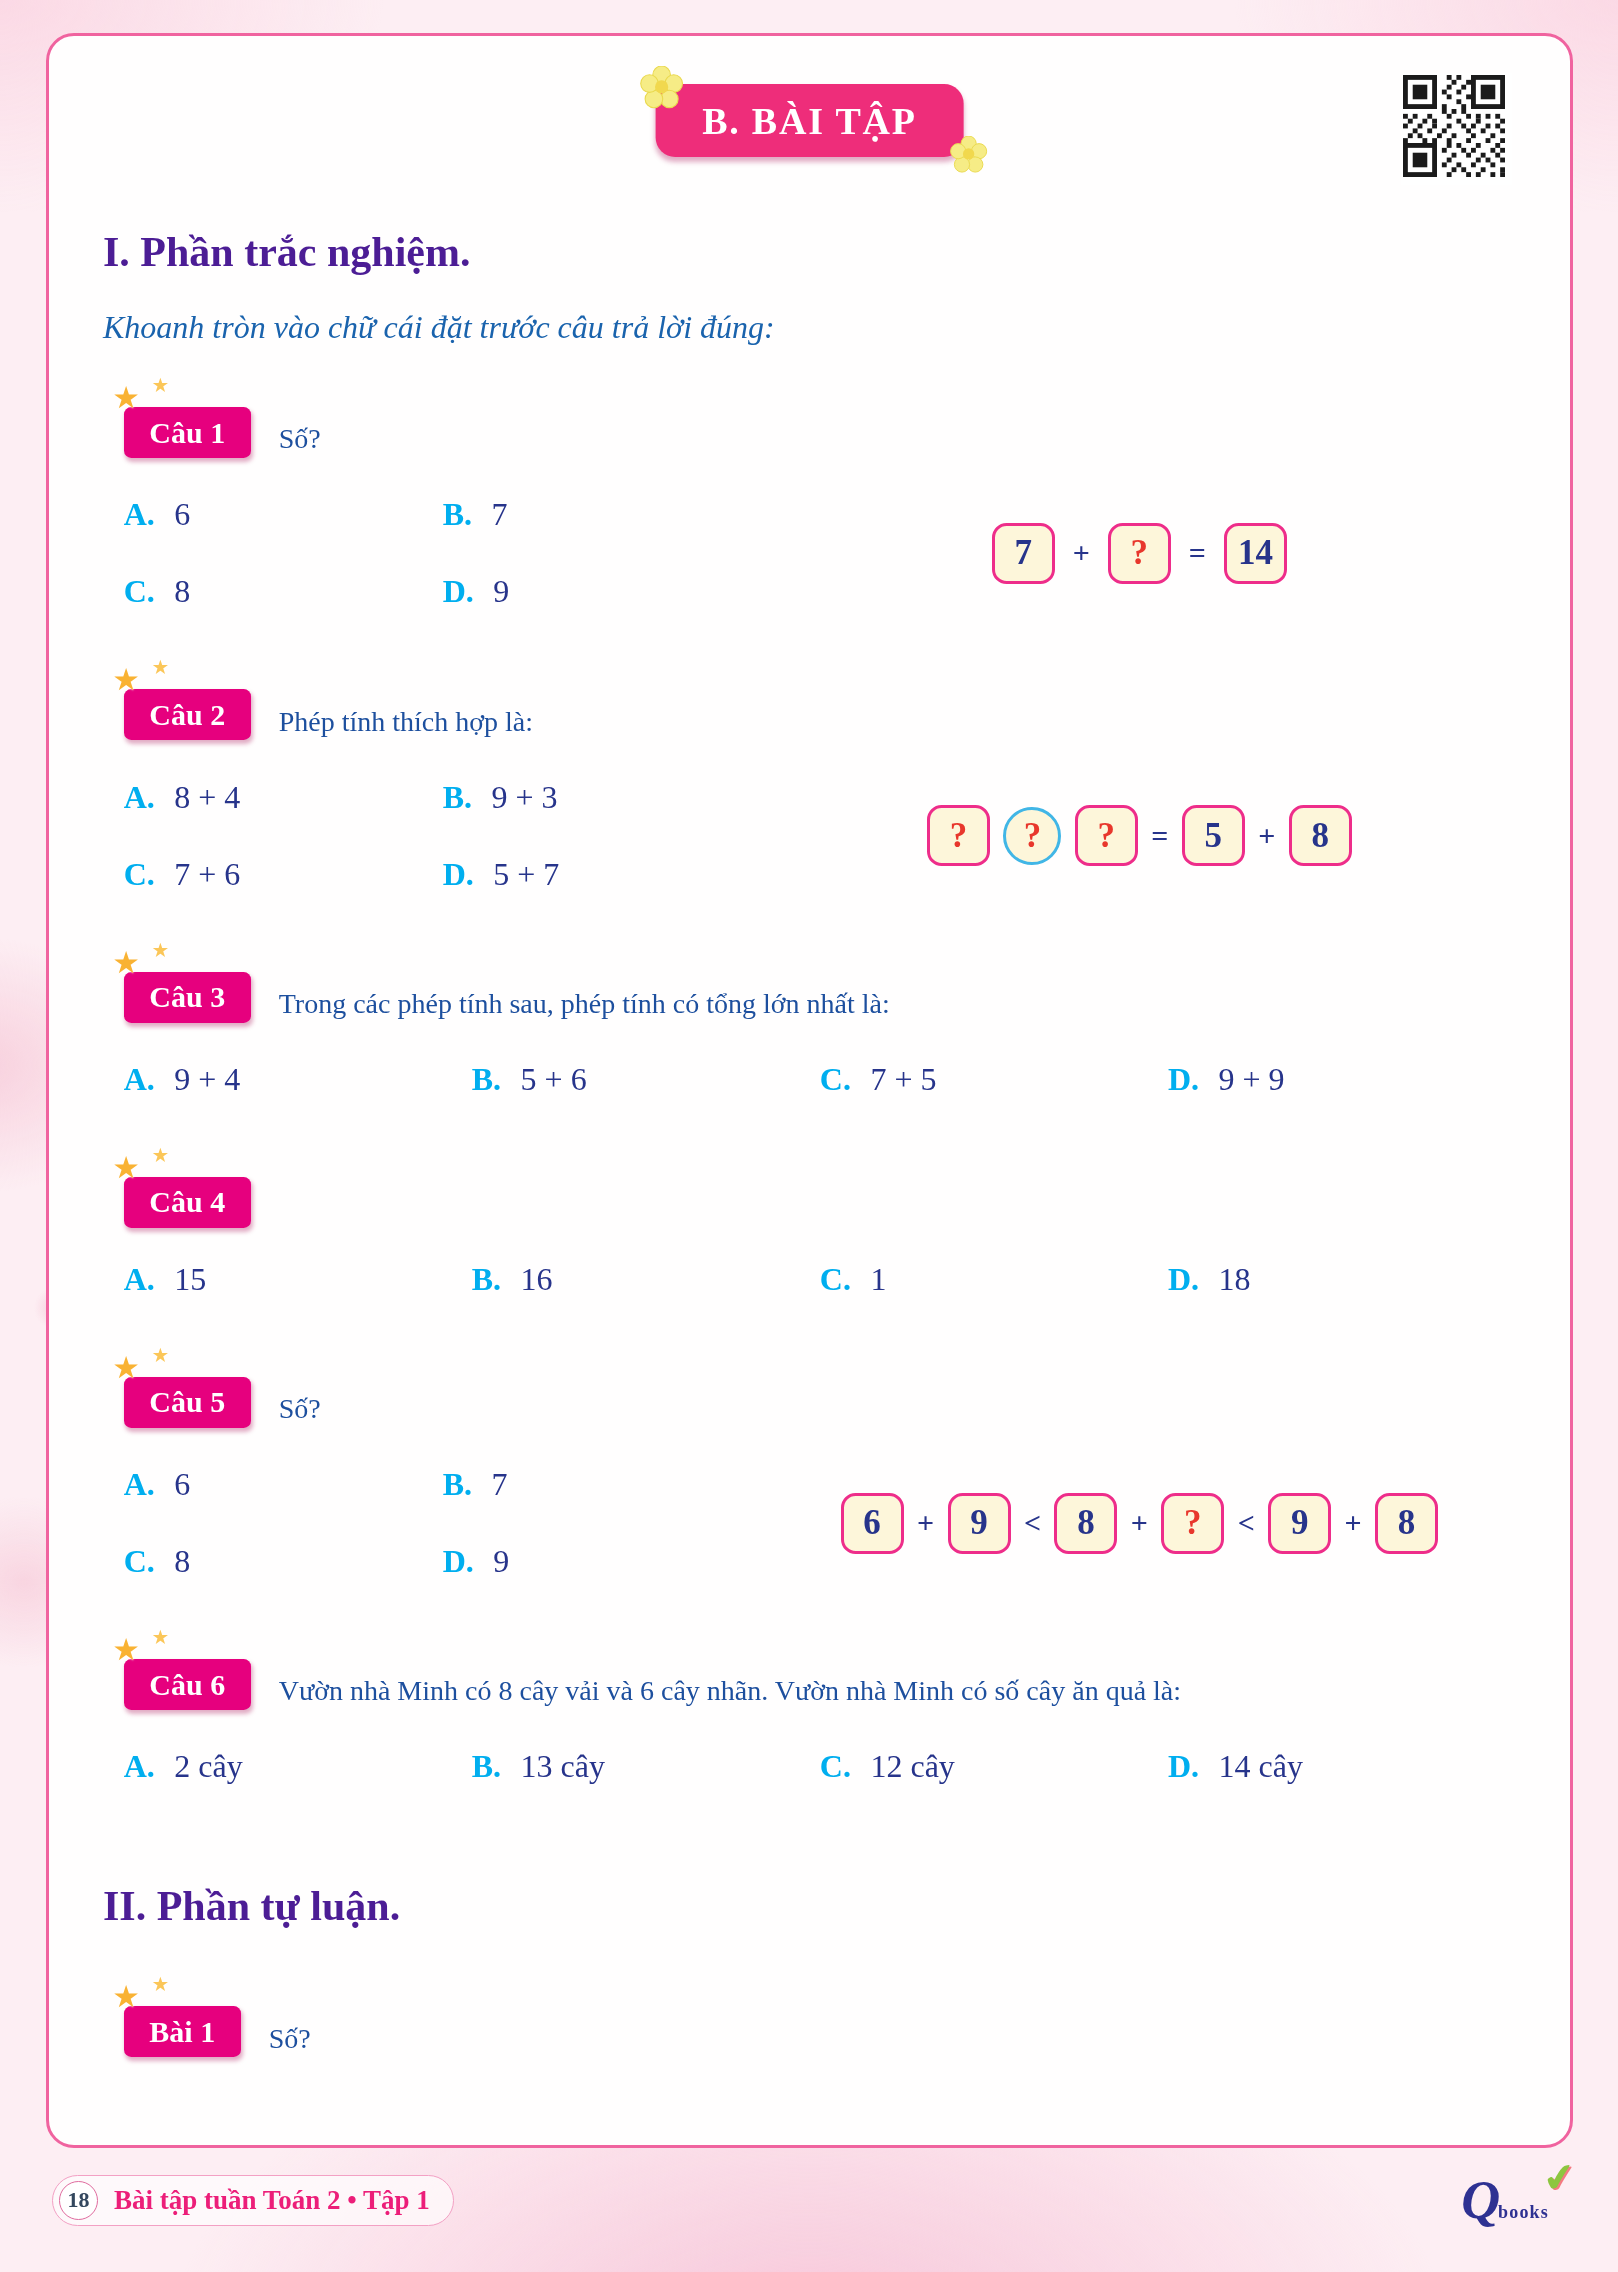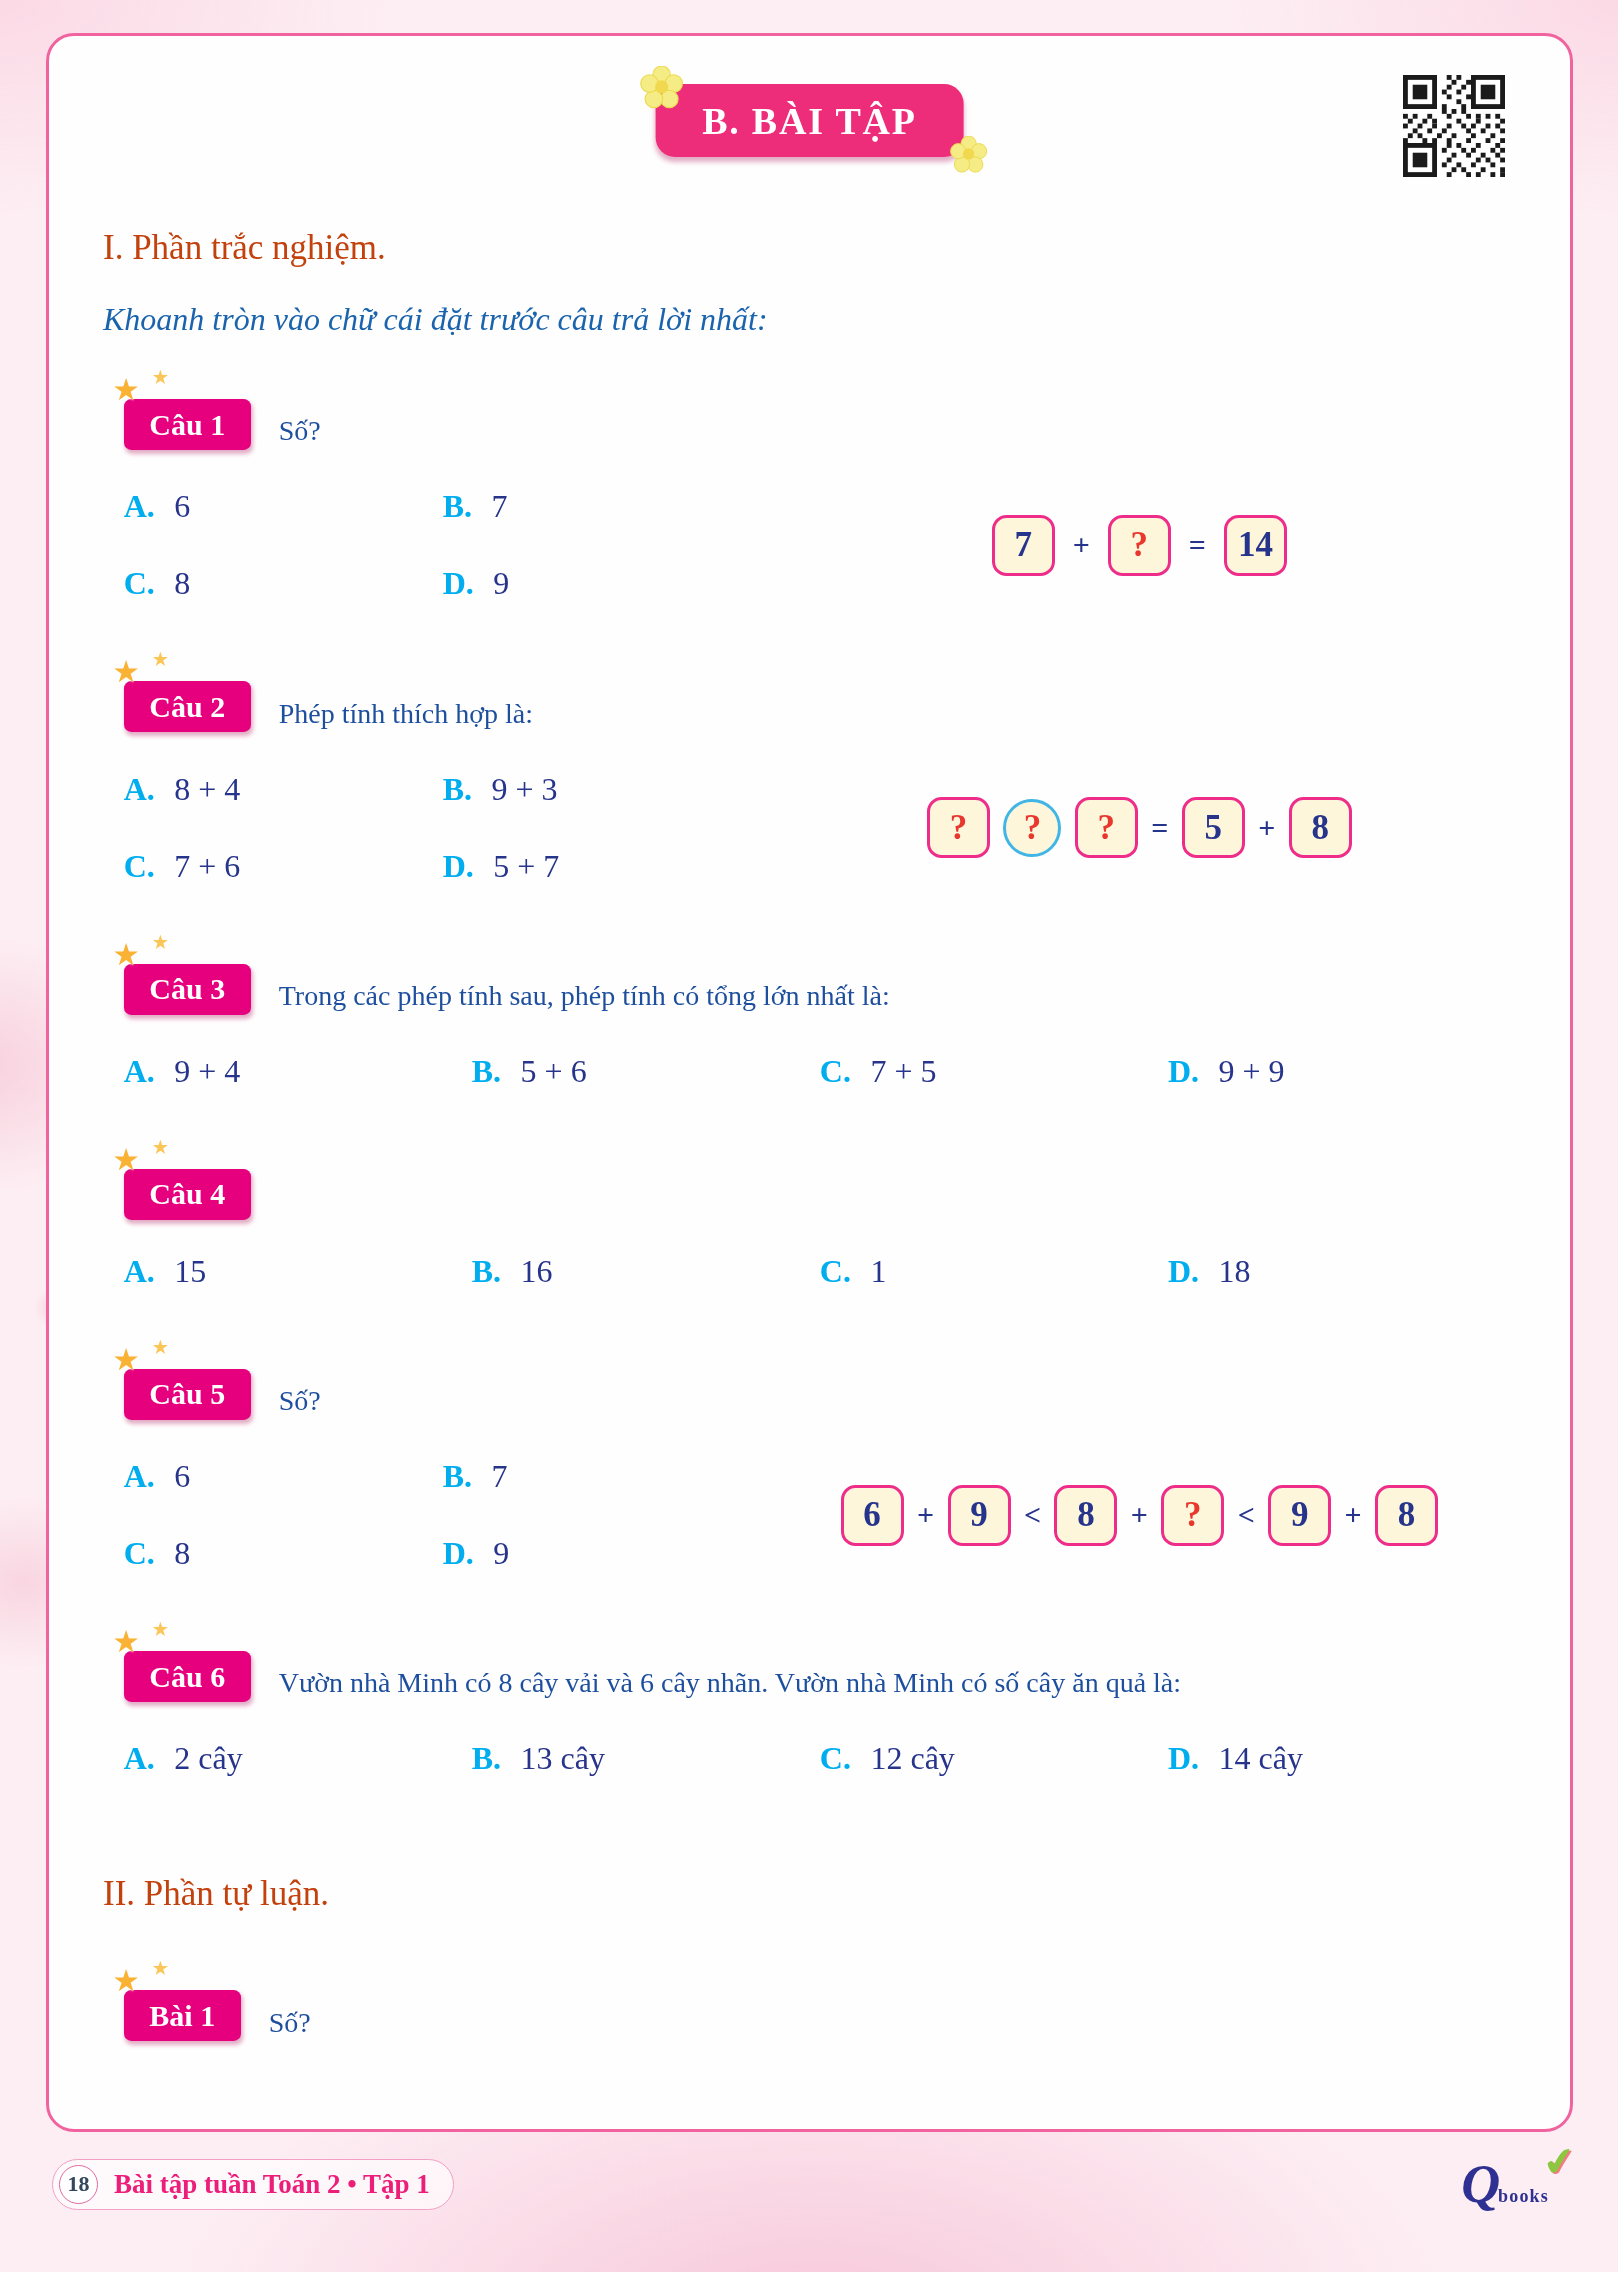--- a/index.html
+++ b/index.html
@@ -27,21 +27,21 @@
   .title-badge{
     position:absolute;left:50%;transform:translateX(-50%);top:11px;
     background:#ee2d7a;color:#fff;font-weight:bold;font-size:38px;letter-spacing:1.8px;
     padding:14.6px 47px;border-radius:19.5px;box-shadow:0 4.3px 5.5px rgba(170,20,90,.35);
   }
   .flower{position:absolute;}
   .flower-left{left:-16px;top:-18px;}
   .flower-right{right:-24px;bottom:-25.6px;}
   .qr{position:absolute;right:3.7px;top:0;width:107px;height:107px;background:#fff;padding:2.4px;}
   
-  .section-heading{color:#c2410c;font-weight:normal;font-size:35px;margin:0 0 33px;}
+  .section-heading{color:#4c1d95;font-weight:bold;font-size:42px;margin:0 0 33px;}
   .instruction{color:#1a63ad;font-style:italic;font-size:32px;margin:0 0 61px;}
   
   .question{margin:0 0 79px;padding-left:20.7px;}
   .q-header{display:flex;align-items:flex-start;gap:28px;margin-bottom:33px;}
   .q-badge{
     position:relative;flex:0 0 auto;background:#e6007e;color:#fff;font-weight:bold;font-size:30px;
     padding:8.5px 25.6px;border-radius:7.3px;box-shadow:1.8px 3.7px 4.3px rgba(170,20,90,.35);
   }
   .star{position:absolute;color:#f9b233;text-shadow:0 0 2.4px #fff,0 0 1.2px #fff;line-height:1;}
   .star-a{top:-22px;left:-9.7px;font-size:27px;}
@@ -229,21 +229,21 @@
             <rect x="104" y="160" width="8" height="8"></rect>
             <rect x="120" y="160" width="8" height="8"></rect>
             <rect x="144" y="160" width="8" height="8"></rect>
             <rect x="160" y="160" width="8" height="8"></rect>
         </g>
       </svg>
     </div>
   </div>
 
   <h2 class="section-heading">I. Phần trắc nghiệm.</h2>
-  <p class="instruction">Khoanh tròn vào chữ cái đặt trước câu trả lời nhất:</p>
+  <p class="instruction">Khoanh tròn vào chữ cái đặt trước câu trả lời đúng:</p>
 
   <div class="question">
     <div class="q-header">
       <div class="q-badge">
         <span class="star star-a">★</span>
         <span class="star star-b">★</span>
         <span>Câu 1</span>
       </div>
       <div class="q-text">Số?</div>
     </div>

